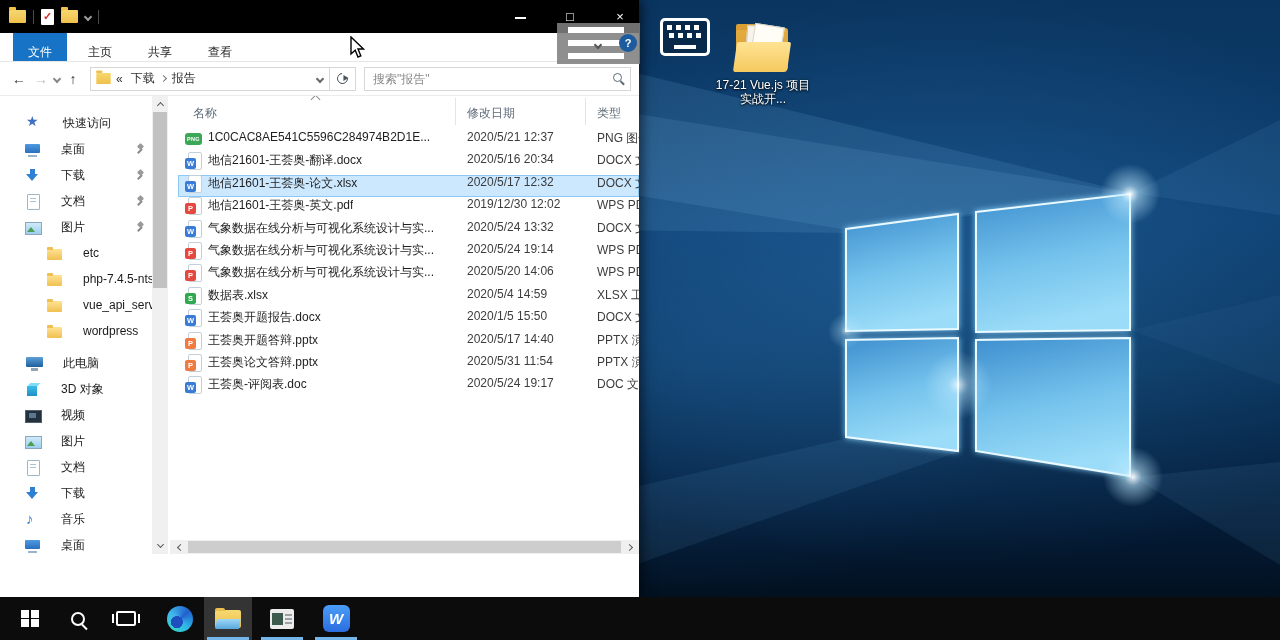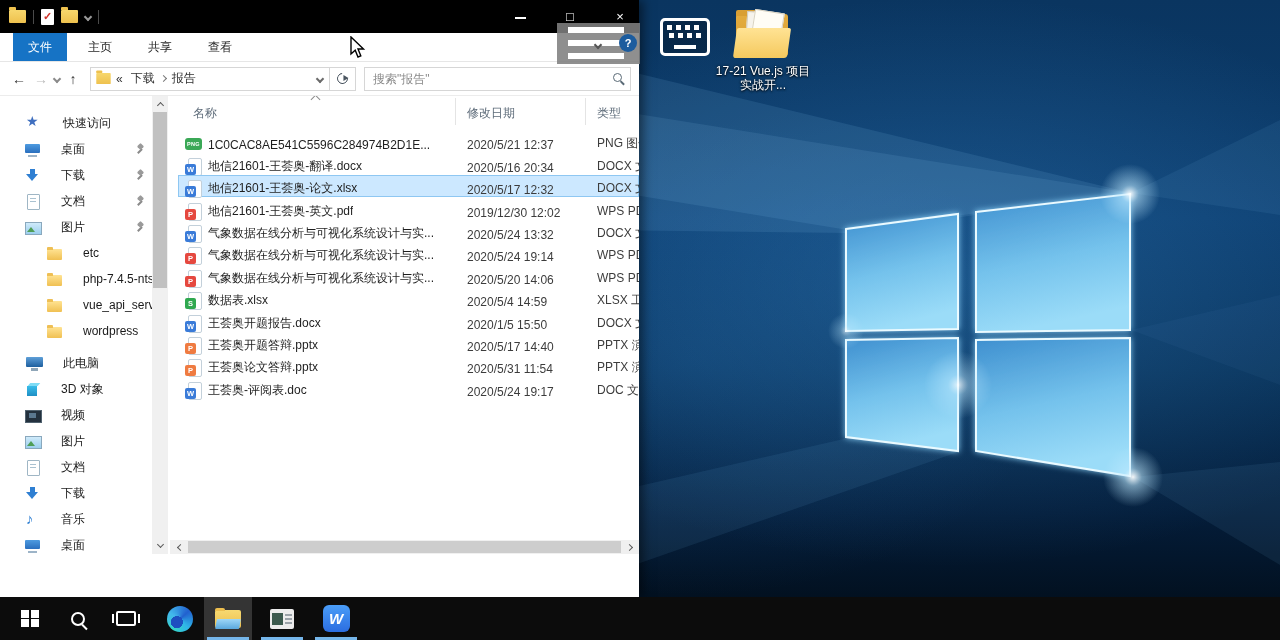--- a/index.html
+++ b/index.html
@@ -36,21 +36,21 @@
   .mini-folder{width:17px;height:13px;background:linear-gradient(180deg,#f7d76d,#eec14e);border-radius:1px;position:relative}
   .mini-folder::before{content:"";position:absolute;left:0;top:-3px;width:7px;height:3px;background:#eec14e;border-radius:1px 1px 0 0}
   .qat-sep{width:1px;height:14px;background:#4a4a4a}
   .doc-check{width:13px;height:16px;background:#fff;border-radius:1px;position:relative;display:flex;align-items:center;justify-content:center;color:#d0342b;font-size:11px;font-weight:bold}
   .chev{display:inline-block;width:6px;height:6px;border-left:2px solid #9a9a9a;border-bottom:2px solid #9a9a9a;transform:rotate(-45deg)}
   .win-controls{position:absolute;right:8px;top:0;height:33px;display:flex;align-items:center;gap:28px;color:#fff}
   .wc{width:22px;text-align:center;font-size:13px;color:#fff;cursor:default}
   .wc.min::before{content:"";display:inline-block;width:11px;height:2px;background:#fff;vertical-align:middle}
 
   .ribbon-tabs{height:29px;background:#fff;display:flex;align-items:stretch;padding-left:13px;border-bottom:1px solid #e6e6e6}
-  .rtab{display:flex;align-items:center;padding:0 15px;font-size:12px;color:#262626}
+  .rtab{display:flex;align-items:flex-end;padding:0 15px;font-size:12px;color:#262626}
   .rtab.active{background:#1673c5;color:#fff}
   .rtab+.rtab{margin-left:6px}
 
   
   .overlay-panel{position:absolute;left:557px;top:23px;width:83px;height:41px;background:rgba(128,128,128,.88);z-index:30}
   .overlay-panel .bar{position:absolute;left:11px;width:56px;height:6px;background:#fff}
   .overlay-panel .chev{position:absolute;left:38px;top:19px;border-color:#555}
   .help-btn{position:absolute;left:62px;top:11px;width:18px;height:18px;border-radius:50%;background:#1c5c9e;color:#fff;font-size:11px;font-weight:bold;display:flex;align-items:center;justify-content:center;z-index:31}
 
   .addr-row{height:34px;display:flex;align-items:center;padding:0 8px;background:#fff;border-bottom:1px solid #ececec}
@@ -118,21 +118,21 @@
   
   .files{position:absolute;left:170px;top:0;right:0;bottom:14px;overflow:hidden}
   .cols{position:relative;height:31px;font-size:12px;color:#5d6b79}
   .col{position:absolute;top:9px;white-space:nowrap}
   .col-name{left:23px}.col-date{left:297px}.col-type{left:427px}
   .col-sep{position:absolute;top:2px;bottom:2px;width:1px;background:#e4e4e4}
   .sep1{left:285px}.sep2{left:415px}
   .sort-caret{position:absolute;left:142px;top:0px;width:7px;height:7px;border-left:1.5px solid #8a8a8a;border-top:1.5px solid #8a8a8a;transform:rotate(45deg)}
 
   .rows{position:absolute;left:0;top:34px;right:0}
-  .frow{position:relative;height:22.4px;display:flex;align-items:flex-end;margin-left:8px;font-size:12px;color:#1e1e1e;white-space:nowrap}
+  .frow{position:relative;height:22.4px;display:flex;align-items:flex-start;margin-left:8px;font-size:12px;color:#1e1e1e;white-space:nowrap}
   .frow .name{margin-left:6px;max-width:255px;overflow:hidden}
   .frow .date{position:absolute;left:289px;color:#3c3c3c}
   .frow .type{position:absolute;left:419px;right:0;overflow:hidden;color:#3c3c3c}
   .frow.selected{background:#cce8ff;box-shadow:inset 0 0 0 1px #8ec7f2}
 
   .ficon{position:relative;width:17px;height:17px;flex:none;margin-left:7px}
   .ficon::before{content:"";position:absolute;left:3px;top:0;width:12px;height:16px;background:#fff;border:1px solid #c3d0da;border-radius:2px}
   .ficon .bdg{position:absolute;left:0;bottom:0;width:11px;height:11px;border-radius:2px;color:#fff;font-size:7.5px;font-weight:bold;display:flex;align-items:center;justify-content:center}
   .ficon.docx .bdg,.ficon.doc .bdg{background:#3a7bd8}
   .ficon.pdf .bdg{background:#e5483f}
@@ -227,21 +227,21 @@
     </g>
 
     <circle cx="1130" cy="194" r="30" fill="url(#glowG)"></circle>
     <circle cx="1133" cy="477" r="30" fill="url(#glowG)"></circle>
     <circle cx="958" cy="385" r="34" fill="url(#glowG)" opacity="0.8"></circle>
     <circle cx="846" cy="331" r="18" fill="url(#glowG)" opacity="0.6"></circle>
   </svg>
 
   <div class="kbd-ico"></div>
 
-  <div class="desk-ico" style="left:705px;top:10px">
+  <div class="desk-ico" style="left:705px;top:24px">
     <div class="fold-big">
       <div class="back"></div>
         <div class="page1"></div>
         <div class="page2"></div>
         <div class="front"></div>
     </div>
     <div class="desk-label">17-21 Vue.js 项目实战开...</div>
   </div>
 </div>
 

